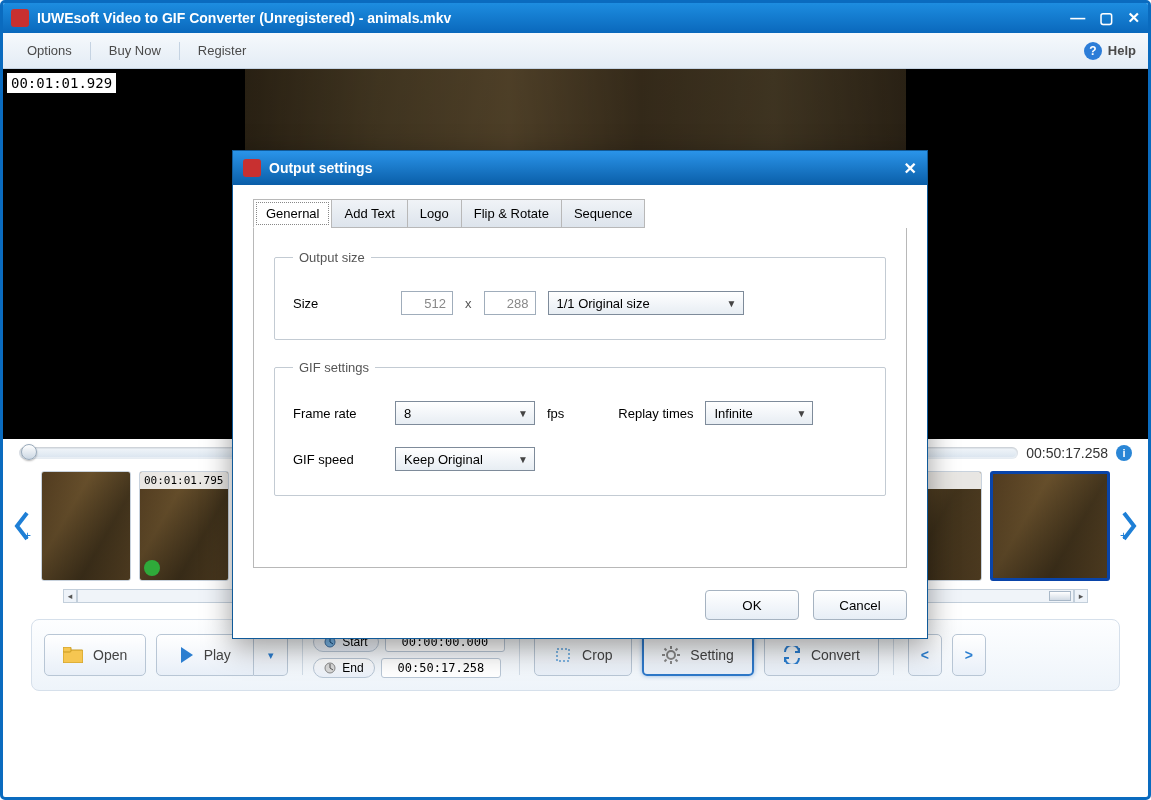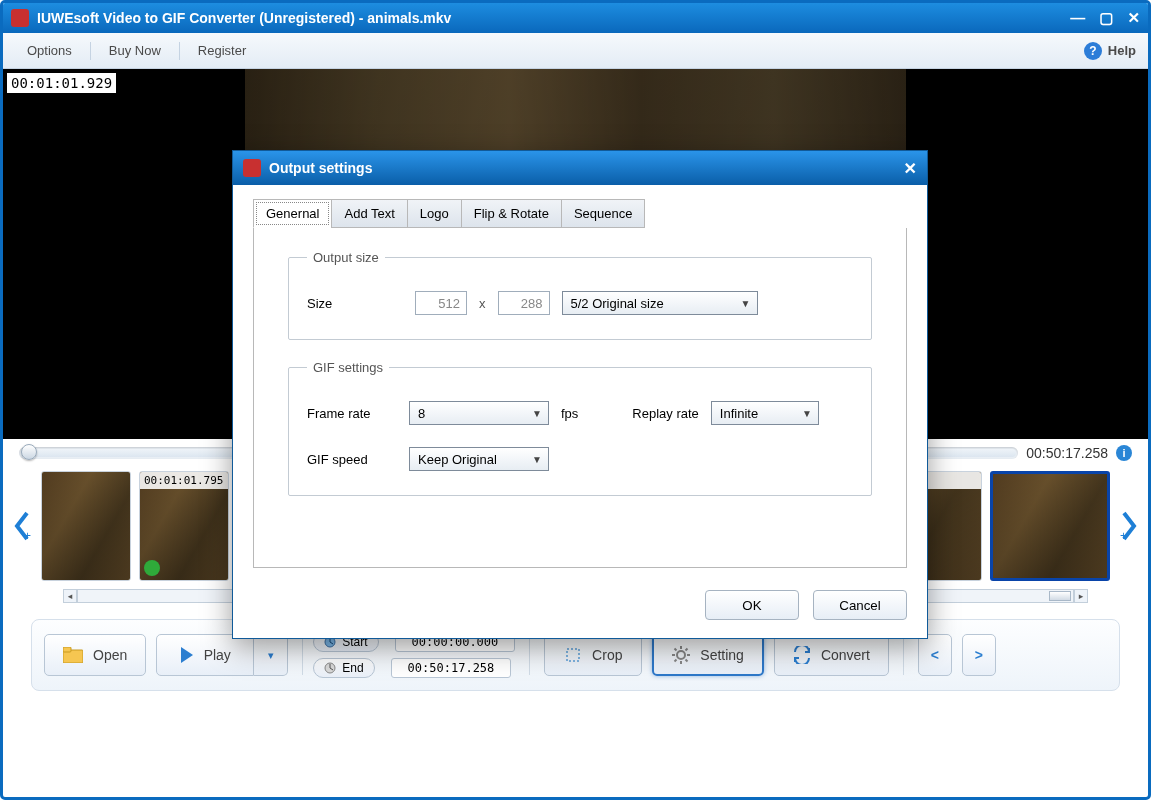--- a/index.html
+++ b/index.html
@@ -51,36 +51,36 @@
   .hscroll .hknob { position:absolute; right:2px; top:1px; width:22px; height:10px; background:linear-gradient(#fff,#d2dbe5); border:1px solid #a9b8c8; }
 
   
   .bottom { margin:12px 28px 16px; padding:12px; border:1px solid #d6e0eb; border-radius:8px; background:linear-gradient(#fdfeff,#eef4fa); display:flex; align-items:center; gap:10px; }
   .btn { height:42px; padding:0 18px; border:1px solid #b8c6d5; border-radius:5px; background:linear-gradient(#ffffff,#e8eff8); display:flex; align-items:center; gap:10px; cursor:pointer; font-size:14px; color:#444; }
   .btn.big { min-width:98px; justify-content:center; }
   .btn.small { padding:0 8px; min-width:34px; justify-content:center; }
   .btn.active { border:2px solid #2d78c9; box-shadow:0 0 4px rgba(45,120,201,.5); }
   .vrule { width:1px; height:40px; background:#d0dbe6; margin:0 4px; }
   .stk { display:flex; flex-direction:column; gap:6px; margin-left:-4px; }
-  .se { display:flex; gap:16px; }
+  .se { display:flex; gap:6px; }
   .se .pill { height:20px; padding:0 10px; border:1px solid #b8c6d5; border-radius:10px; background:linear-gradient(#ffffff,#e9eff8); display:flex; align-items:center; gap:6px; cursor:pointer; font-size:12px; }
   .se .val { height:20px; padding:0 16px; border:1px solid #b8c6d5; border-radius:3px; background:#fff; font-family:monospace; font-size:12px; display:flex; align-items:center; min-width:92px; }
   .ico { display:inline-flex; }
   svg { display:block; }
 
   
   .modal { position:absolute; left:232px; top:150px; width:696px; background:#fff; border:1px solid #105a99; box-shadow:0 8px 28px rgba(0,0,0,.4); z-index:10; }
   .modal .mtitle { height:34px; background:linear-gradient(#2a94e9,#0a5ea8); color:#fff; display:flex; align-items:center; padding:0 10px; font-size:14px; font-weight:600; }
   .modal .mtitle .logo { width:18px; height:18px; background:#c83030; border-radius:3px; margin-right:8px; }
   .mclose { margin-left:auto; cursor:pointer; font-size:16px; }
   .modal .body { padding:14px 20px 8px; }
   .tabs { display:flex; }
   .tab { padding:6px 12px; border:1px solid #b8b8b8; background:linear-gradient(#f0f3f7,#dde4ec); margin-right:-1px; cursor:pointer; font-size:13px; }
   .tab.active { background:#fff; border-bottom:1px solid #fff; outline:1px dotted #888; outline-offset:-4px; }
-  .panel { border:1px solid #b8b8b8; border-top:none; padding:22px 34px 30px; min-height:340px; }
+  .panel { border:1px solid #b8b8b8; border-top:none; padding:22px 20px 30px; min-height:340px; }
   fieldset { border:1px solid #c3cbd3; padding:16px 18px 24px; border-radius:2px; }
   legend { padding:0 6px; color:#555; font-size:13px; }
   .fs-row { display:flex; align-items:center; gap:12px; margin-top:10px; }
   fieldset + fieldset { margin-top:20px; }
   .lbl { width:96px; }
   .lbl.narrow { width:90px; }
   input.num { width:52px; height:24px; border:1px solid #a0adbb; text-align:right; padding:0 6px; font-size:13px; color:#888; }
   .x { color:#555; }
   .select { height:24px; border:1px solid #7e8b9a; background:linear-gradient(#ffffff,#e7edf3); display:flex; align-items:center; padding:0 6px 0 8px; gap:8px; cursor:pointer; }
   .sel-wide { width:196px; }
@@ -285,36 +285,36 @@
     </div>
     <div class="panel">
       <fieldset>
         <legend>Output size</legend>
         <div class="fs-row">
           <span class="lbl">Size</span>
           <input class="num" value="512" style="">
           <span class="x">x</span>
           <input class="num" value="288" style="">
           <div class="select sel-wide">
-            <span>5/2 Original size</span>
+            <span>1/1 Original size</span>
             <span class="arrow">▼</span>
           </div>
         </div>
       </fieldset>
       <fieldset>
         <legend>GIF settings</legend>
         <div class="fs-row">
           <span class="lbl narrow">Frame rate</span>
           <div class="select sel-med">
             <span>8</span>
             <span class="arrow">▼</span>
           </div>
           <span>fps</span>
           <span style="width:30px"></span>
-          <span>Replay rate</span>
+          <span>Replay times</span>
           <div class="select sel-sm">
             <span>Infinite</span>
             <span class="arrow">▼</span>
           </div>
         </div>
         <div class="fs-row" style="margin-top:22px">
           <span class="lbl narrow">GIF speed</span>
           <div class="select sel-med">
             <span>Keep Original</span>
             <span class="arrow">▼</span>

